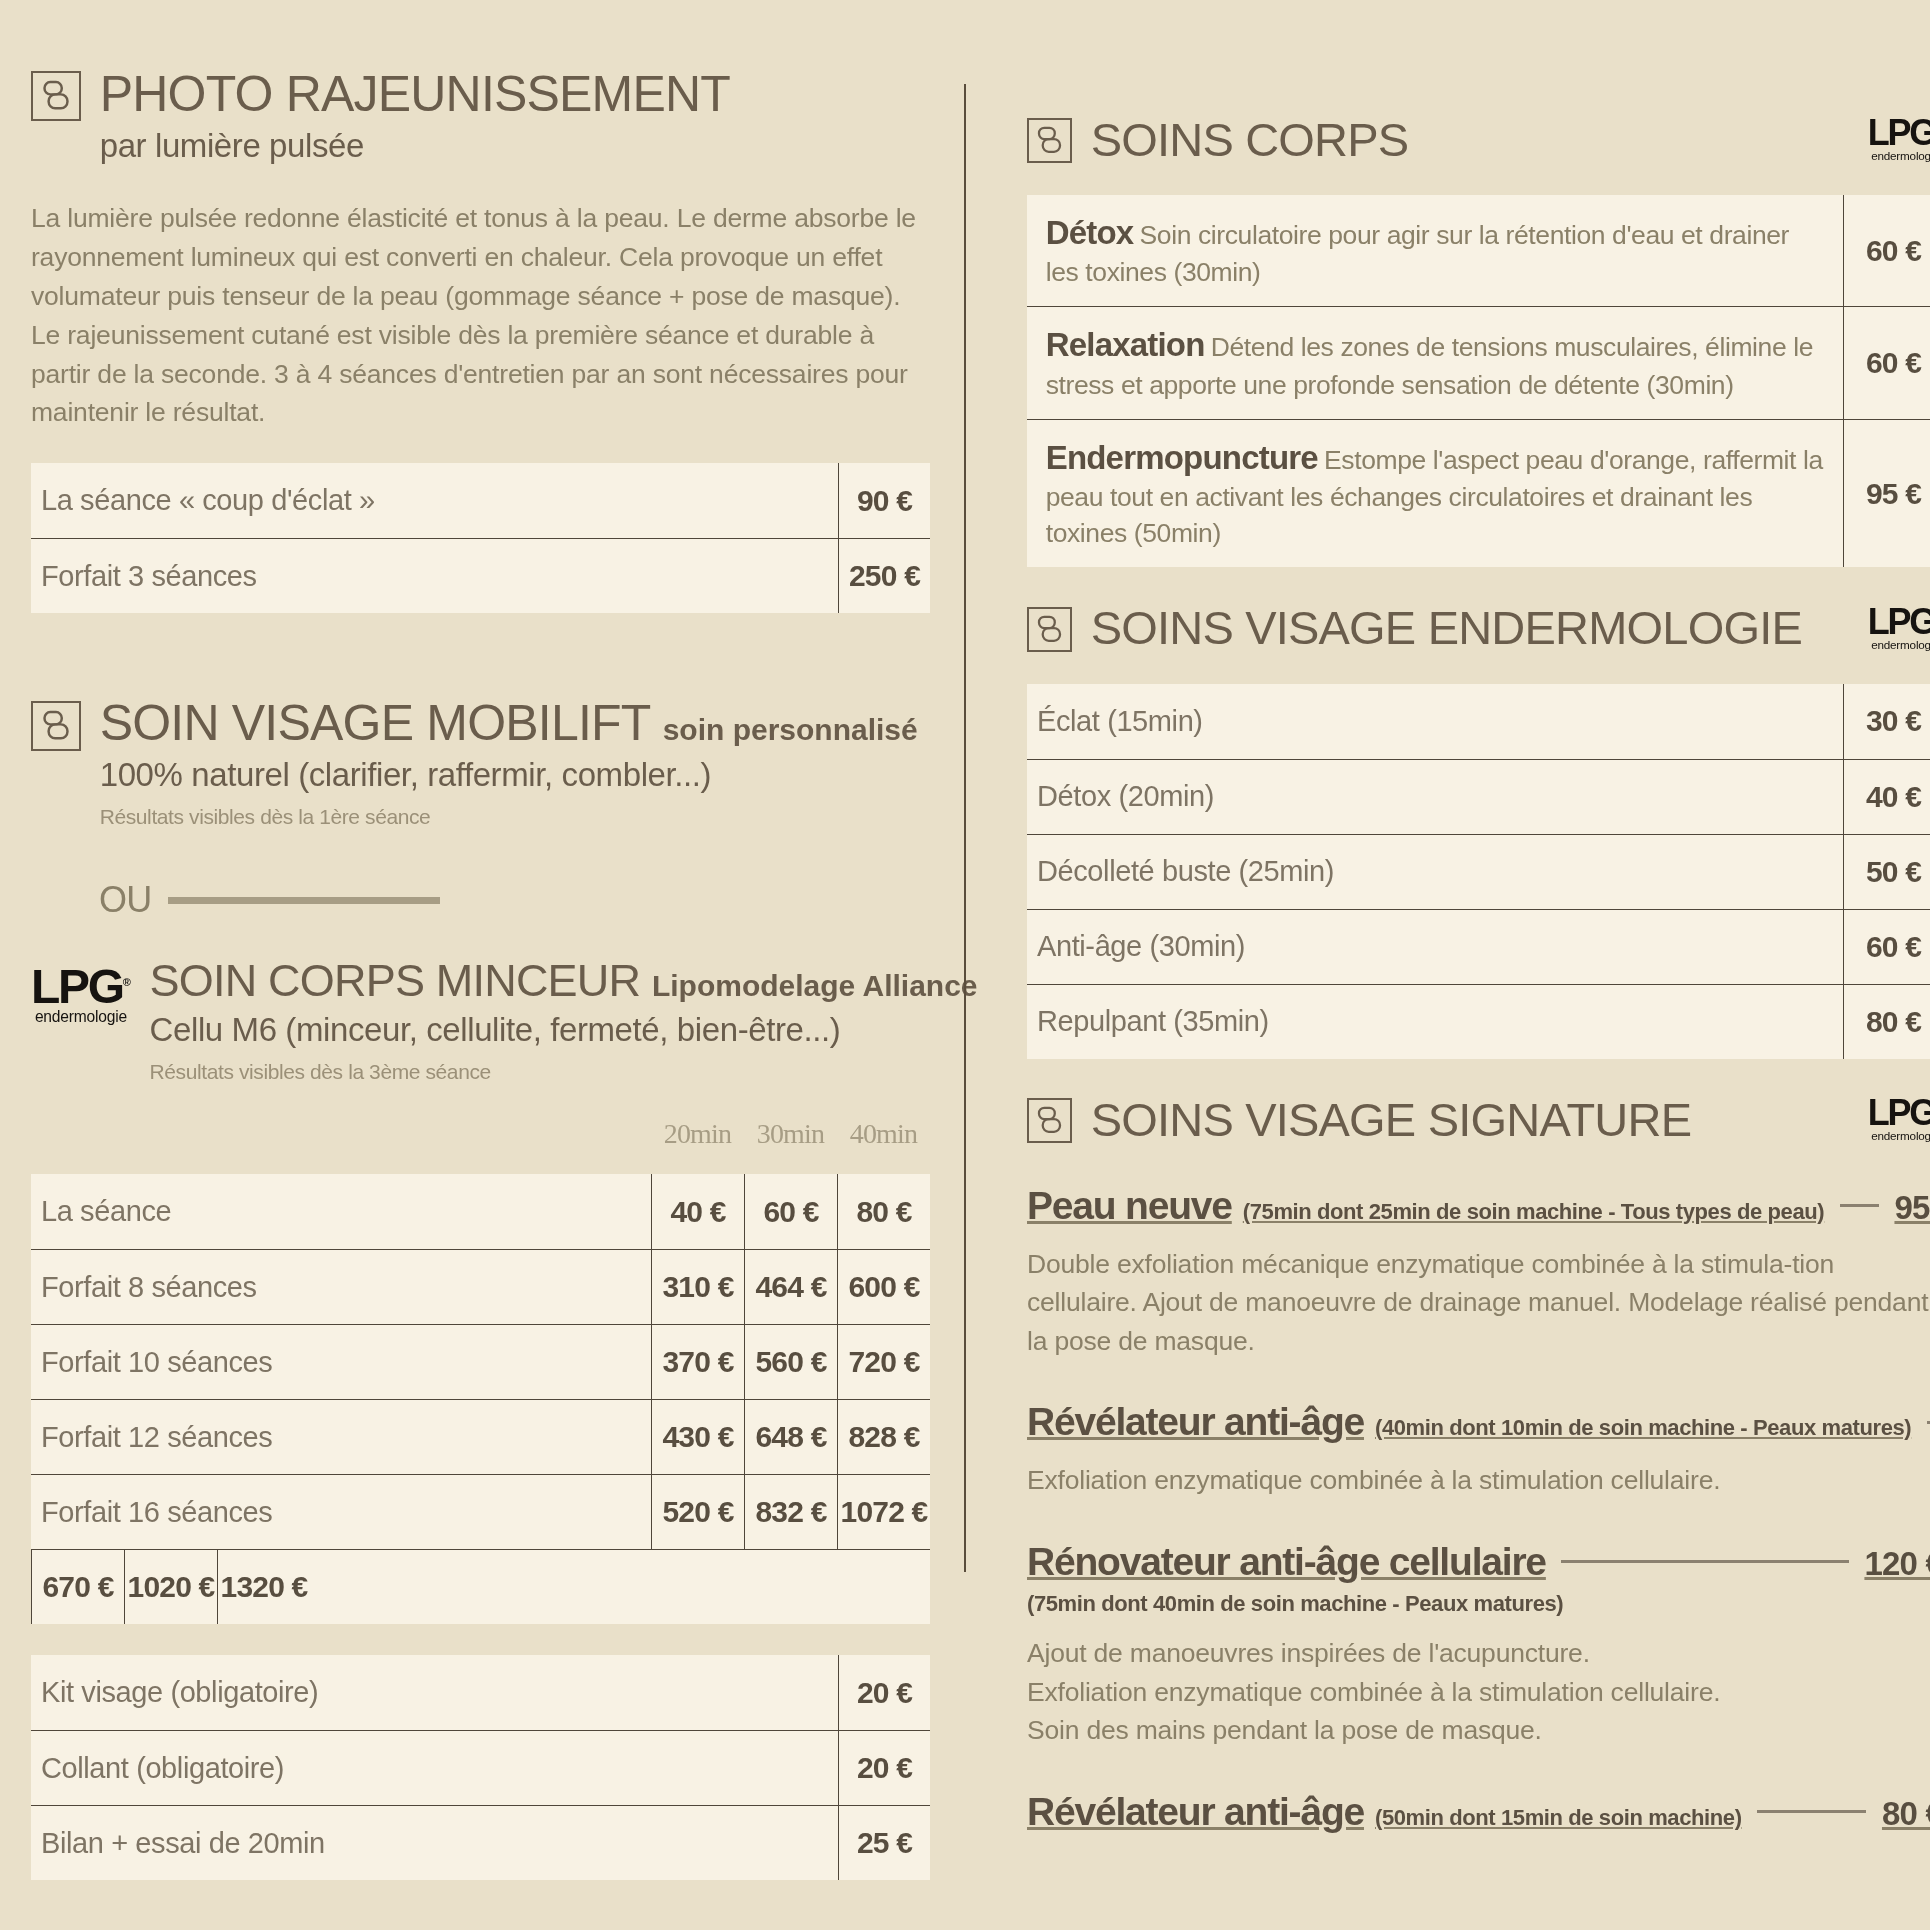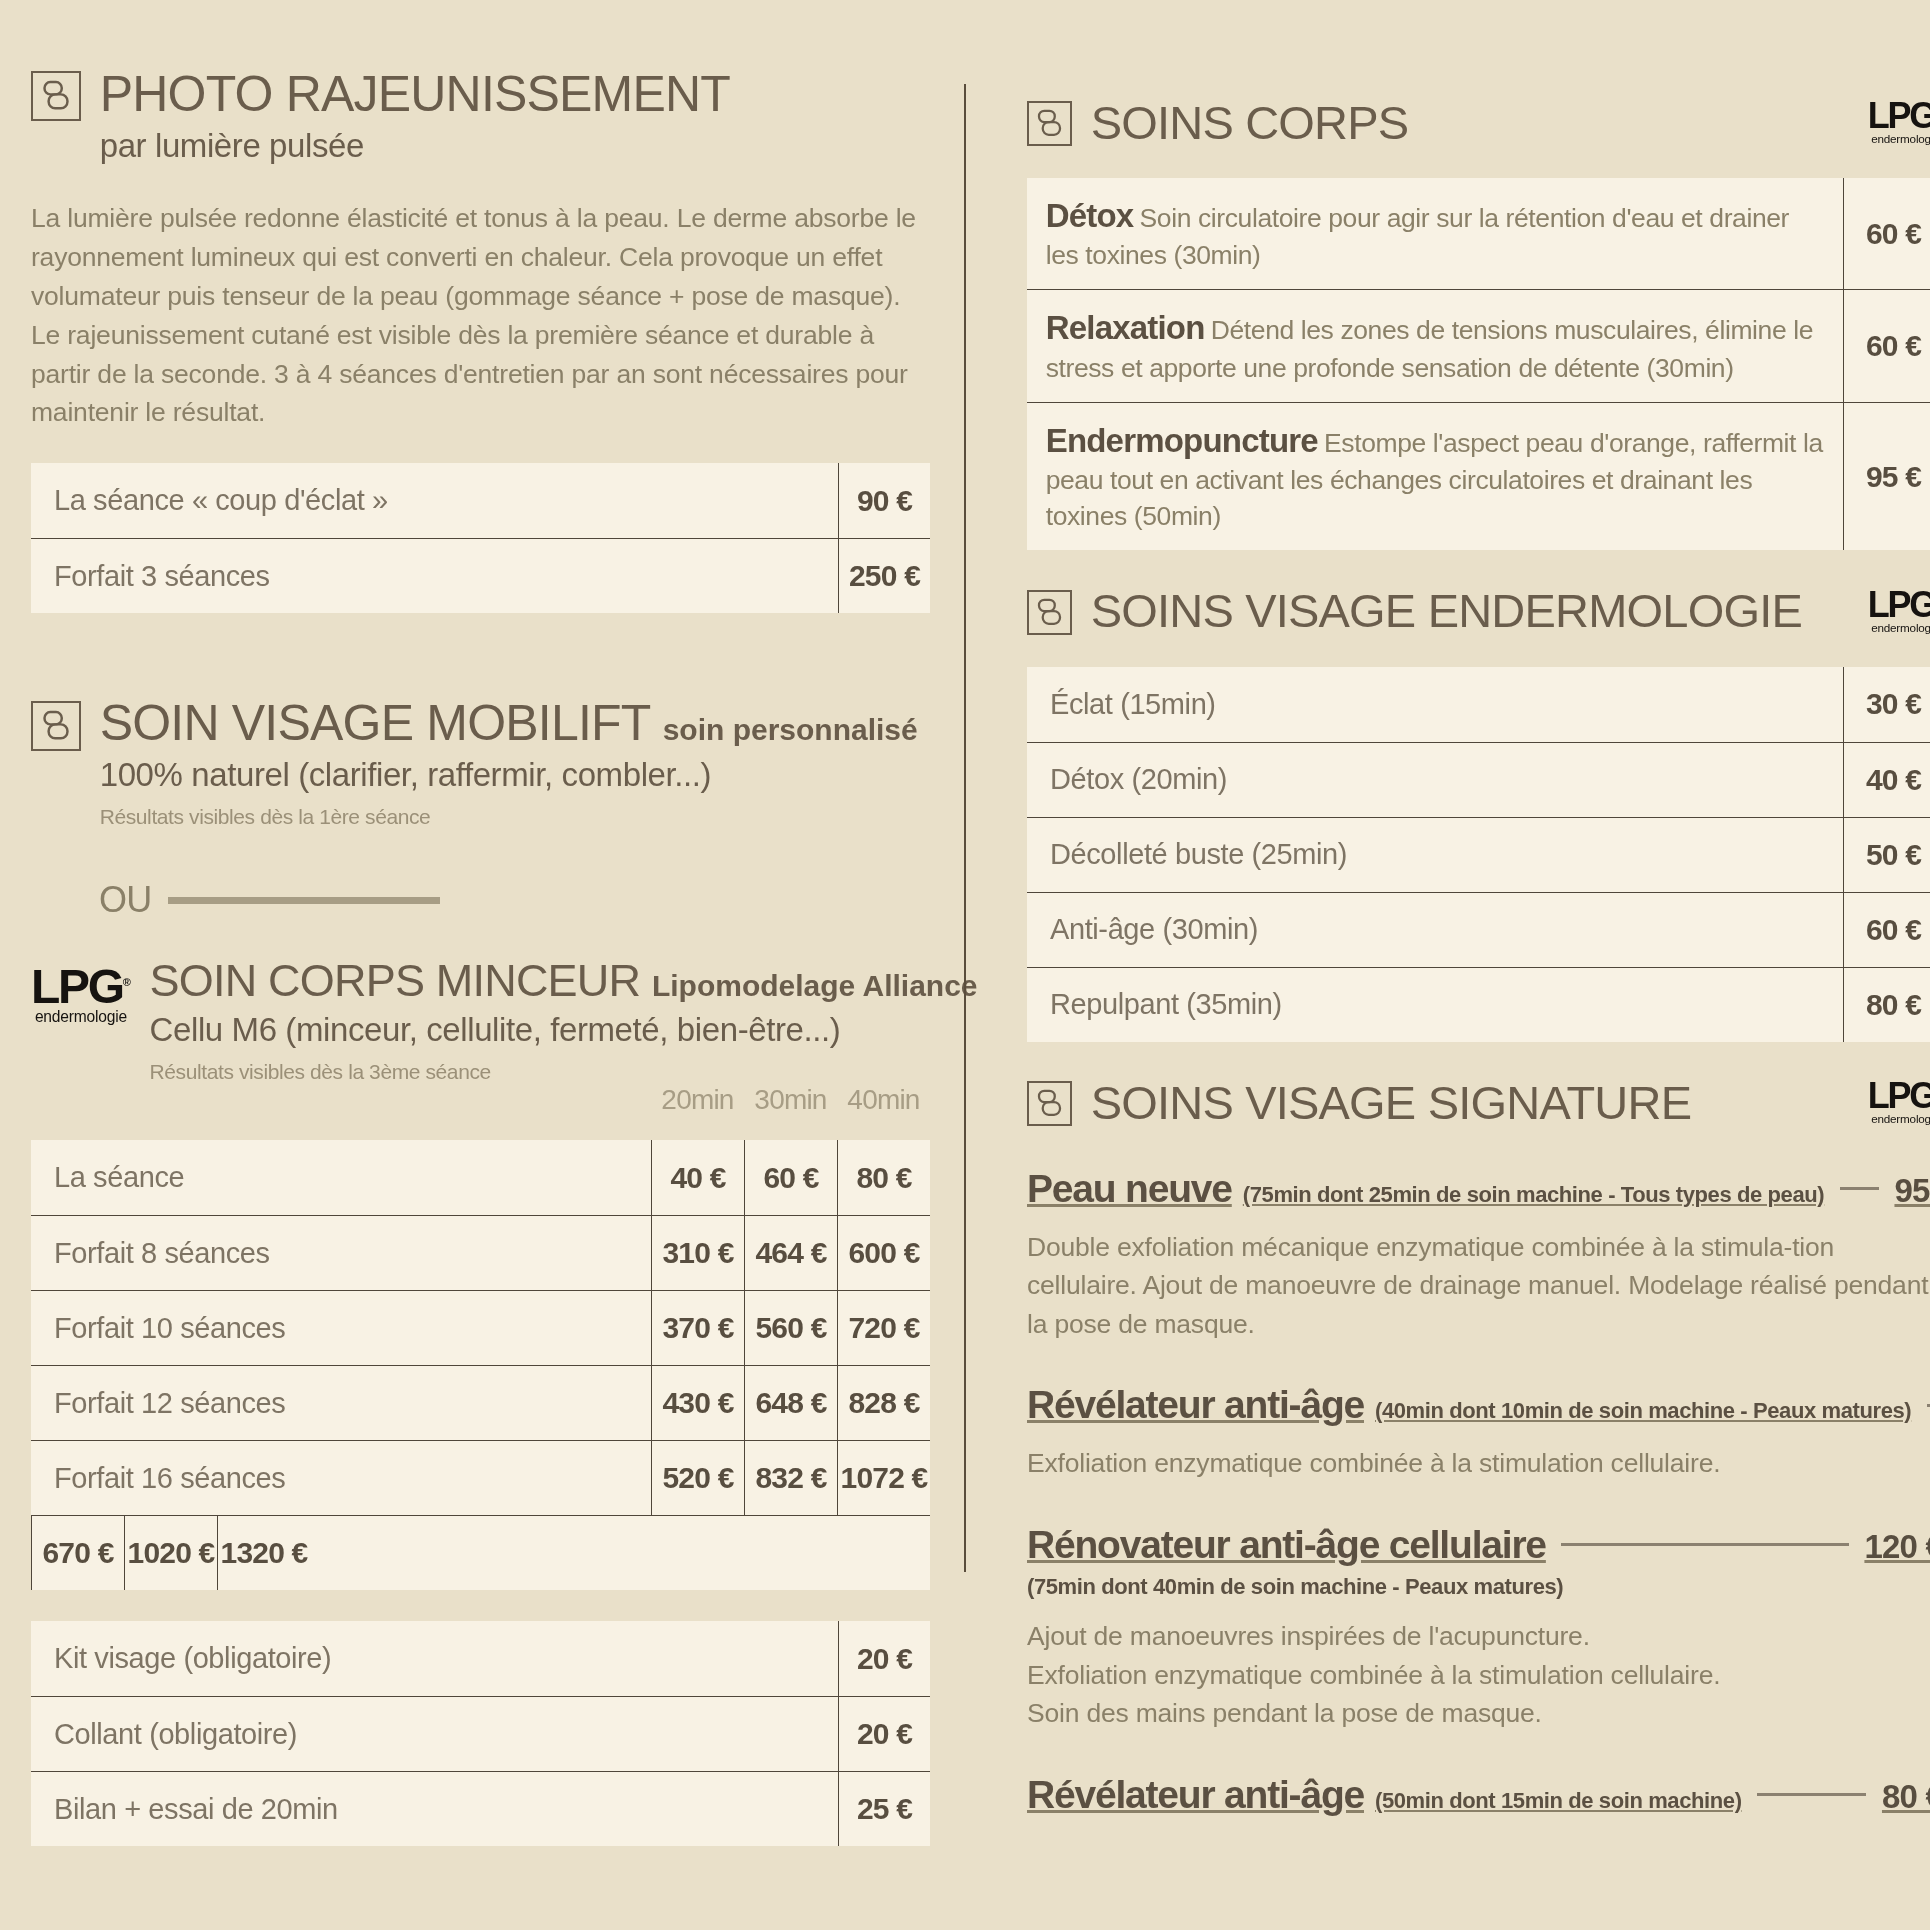--- a/index.html
+++ b/index.html
@@ -55,31 +55,31 @@
   .lpg-big .lpg-word{font-size:48px;}
   .lpg-big .lpg-sub{font-size:15.6px;}
 
   
   .body-text{font-size:26.5px;line-height:1.47;color:var(--ink-body);margin-top:34px;letter-spacing:-0.2px;}
 
   
   .price-table{background:var(--panel);margin-top:31px;}
   .prow{display:flex;align-items:stretch;min-height:75px;}
   .prow + .prow{border-top:1.6px solid var(--line);}
-  .plabel{flex:1;display:flex;align-items:center;padding:11px 23px;font-size:29px;color:#7e7464;letter-spacing:-0.4px;}
+  .plabel{flex:1;display:flex;align-items:center;padding:11px 10px;font-size:29px;color:#7e7464;letter-spacing:-0.4px;}
   .pcell{
     flex:0 0 92px;border-left:1.6px solid var(--line);
     display:flex;align-items:center;justify-content:center;
     font-size:30px;font-weight:700;color:var(--ink-dark);letter-spacing:-0.8px;
   }
   .pcols{display:flex;align-items:stretch;}
   .pcols .pcell{flex:0 0 93px;}
 
   
-  .col-headers{display:flex;}
+  .col-headers{display:flex;margin-top:34px;font-family:Liberation Serif, serif;}
   .col-headers .spacer{flex:1;}
   .col-h{
     flex:0 0 93px;text-align:center;font-size:28px;color:var(--ink-muted);
     letter-spacing:-0.8px;padding-bottom:7.8px;
   }
 
   
   .ou-row{display:flex;align-items:center;margin-top:50px;margin-left:68px;}
   .ou-label{font-size:36px;color:var(--ink-body);letter-spacing:-0.8px;}
   .ou-bar{width:272px;height:7px;background:var(--ink-muted);margin-left:17px;}

